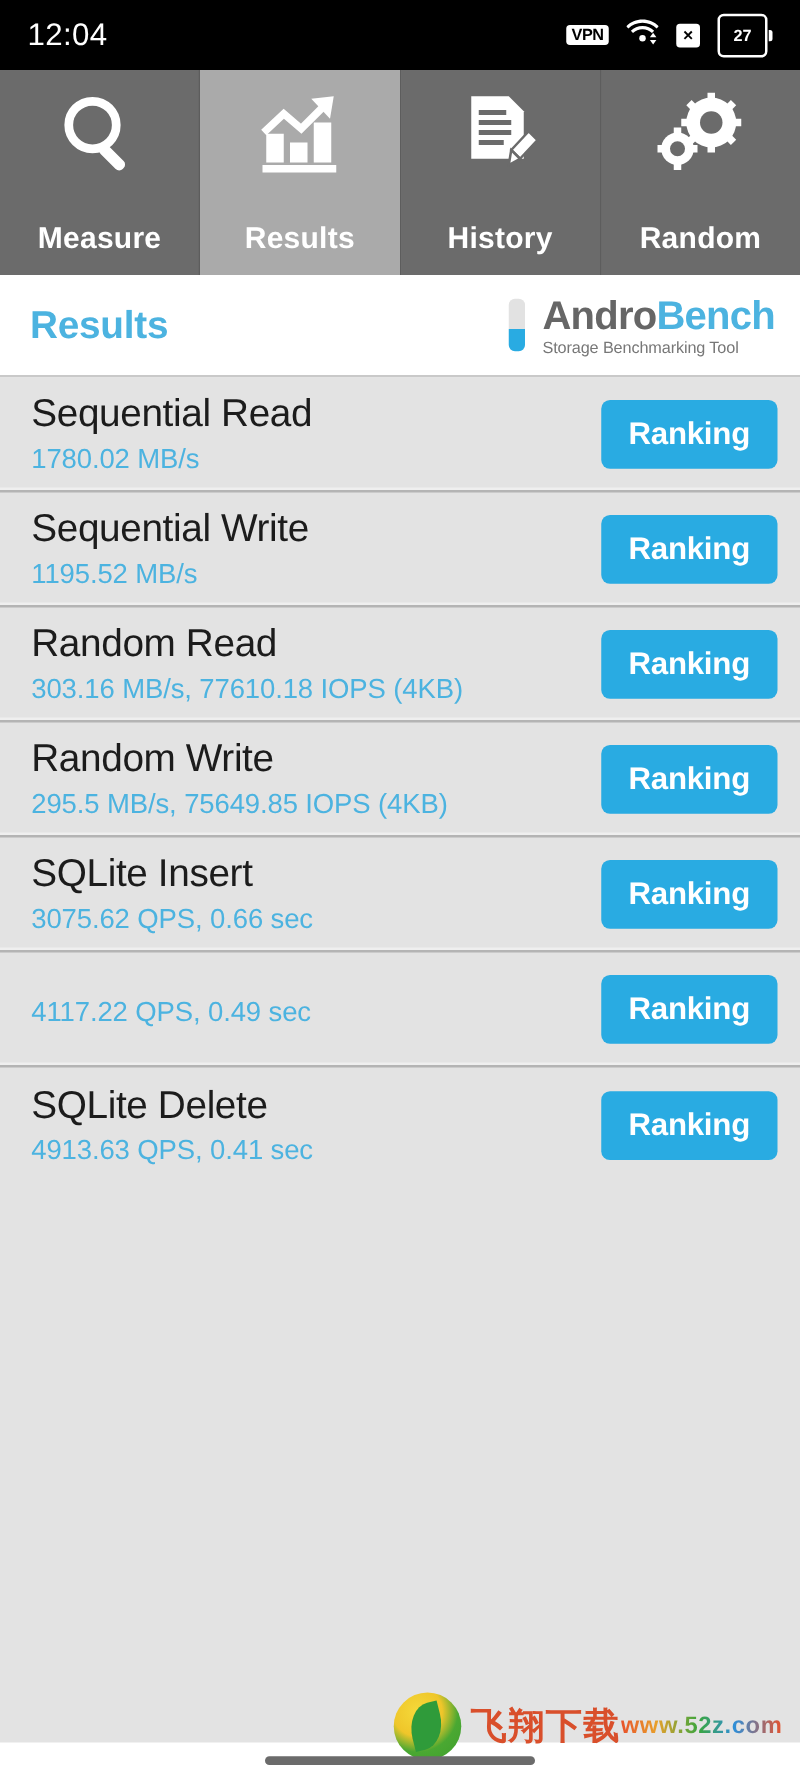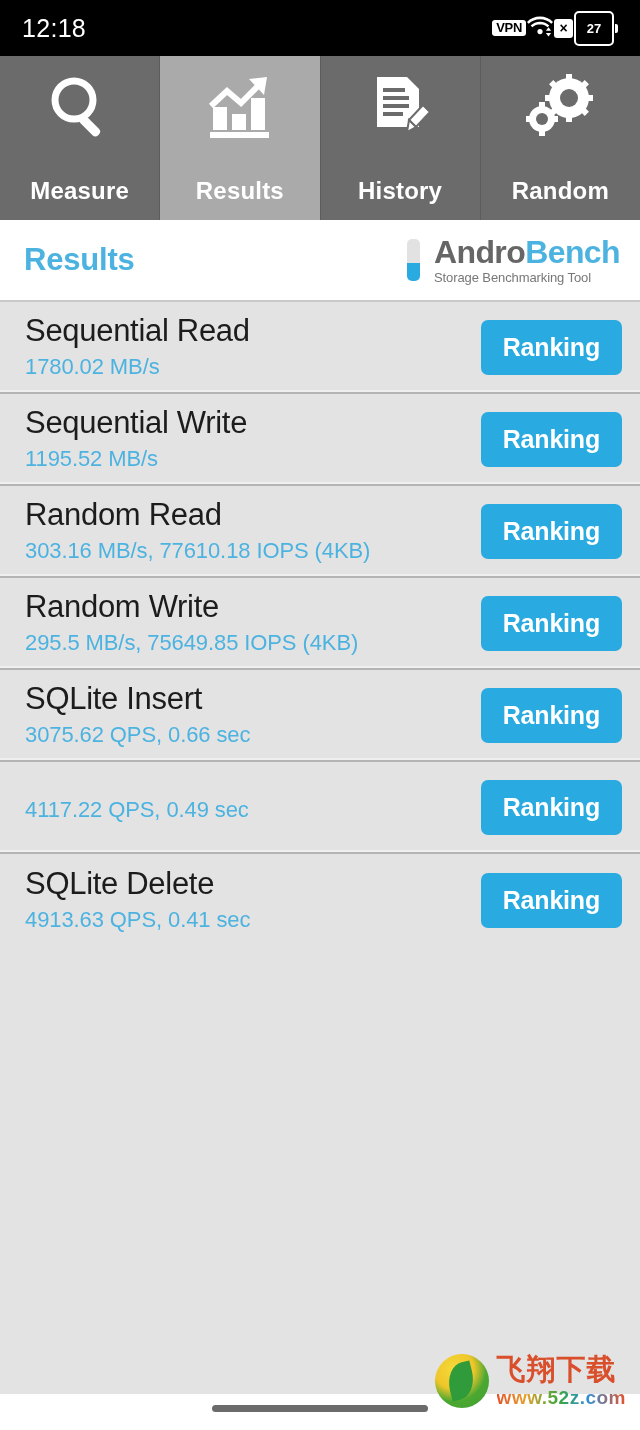--- a/index.html
+++ b/index.html
@@ -28,21 +28,21 @@
   }
   .status-clock {
     font-size: 25px;
     font-weight: 500;
     letter-spacing: 0.3px;
     color: #ffffff;
   }
   .status-icons {
     display: flex;
     align-items: center;
-    gap: 1px;
+    gap: 14px;
     padding-left: 36px;
   }
   .vpn-badge {
     background: #ffffff;
     color: #000000;
     font-size: 13px;
     font-weight: bold;
     border-radius: 3px;
     padding: 1px 4px 2px 4px;
     line-height: 1;
@@ -234,21 +234,21 @@
     content: "";
     position: absolute;
     left: 13px;
     top: 9px;
     width: 26px;
     height: 36px;
     background: #2f9b3a;
     border-radius: 70% 0 70% 0;
     transform: rotate(-14deg);
   }
-  .wm-texts { display: flex; flex-direction: column; align-items: flex-start; }
+  .wm-texts { display: flex; flex-direction: row; align-items: flex-start; }
   .wm-cn {
     font-size: 29px;
     font-weight: bold;
     color: #d94f2b;
     line-height: 1;
     letter-spacing: 1px;
   }
   .wm-url {
     font-size: 19px;
     font-weight: bold;
@@ -277,21 +277,21 @@
     width: 216px;
     height: 7px;
     border-radius: 4px;
     background: #6b6b6b;
   }
 </style>
 </head>
 <body>
 
 <div class="statusbar">
-  <div class="status-clock">12:18</div>
+  <div class="status-clock">12:04</div>
   <div class="status-icons">
     <span class="vpn-badge">VPN</span>
     <span>
       <svg width="26" height="21" viewBox="0 0 26 21">
         <path d="M13 3.2C8.6 3.2 4.6 4.9 1.7 7.7L0 5.9C3.4 2.6 8 0.6 13 0.6s9.6 2 13 5.3l-1.7 1.8C21.4 4.9 17.4 3.2 13 3.2z" fill="#fff"></path>
         <path d="M13 8.3c-2.9 0-5.6 1.1-7.6 3L3.7 9.5C6.1 7.1 9.4 5.7 13 5.7s6.9 1.4 9.3 3.8l-1.7 1.8c-2-1.9-4.7-3-7.6-3z" fill="#fff"></path>
         <circle cx="13" cy="15.6" r="2.6" fill="#fff"></circle>
         <path d="M21.5 11.2l2.6 3.6h-5.2z" fill="#fff"></path>
         <path d="M21.5 20.6l-2.6-3.6h5.2z" fill="#fff"></path>
       </svg>

